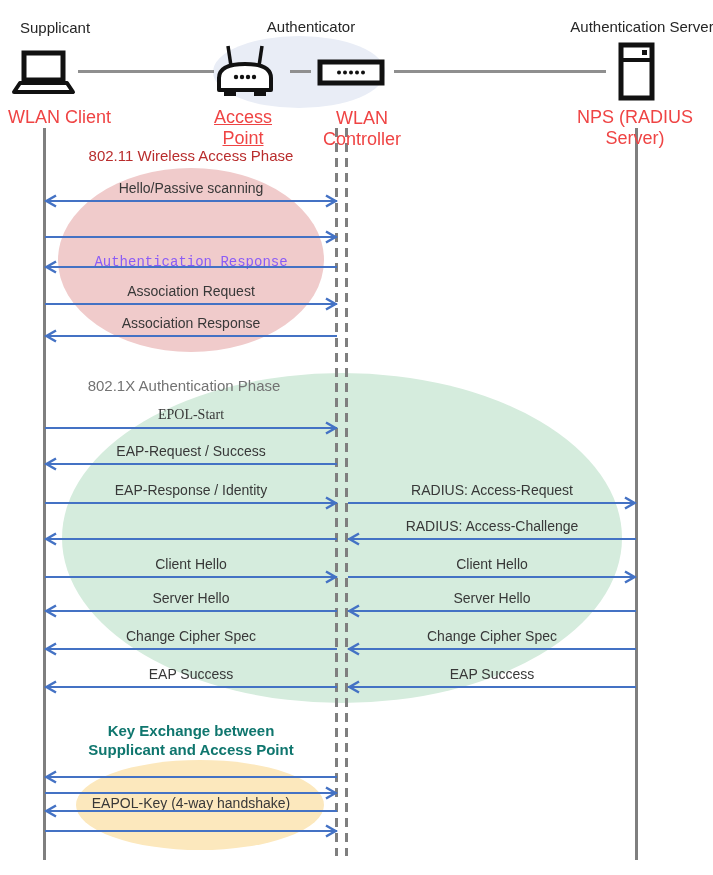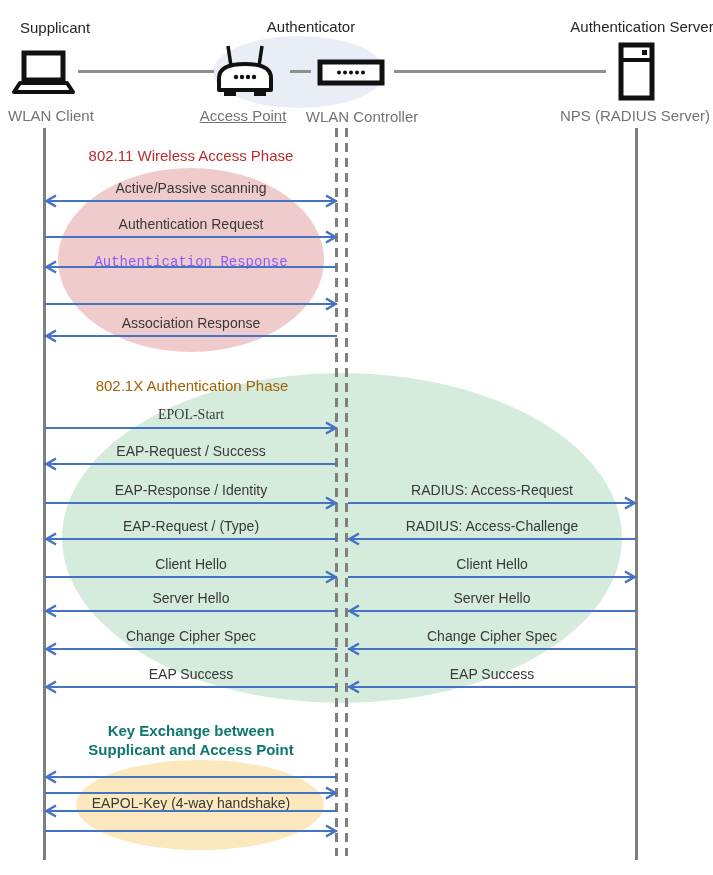--- a/index.html
+++ b/index.html
@@ -1,20 +1,20 @@
 <!DOCTYPE html>
 <html><head>
 <meta charset="utf-8">
 <style>
   html,body{margin:0;padding:0;background:#fff;}
   .canvas{position:relative;width:713px;height:875px;background:#ffffff;
           font-family:"Liberation Sans",sans-serif;overflow:hidden;}
   .abs{position:absolute;}
   .role-label{font-size:15px;color:#262626;z-index:5;margin-left:8px;}
-  .device-label{font-size:15px;color:#737373;text-align:center;z-index:5;}
+  .device-label{font-size:18px;color:#ef4444;text-align:center;z-index:5;}
   .phase-ellipse{position:absolute;border-radius:50%;z-index:1;}
   .phase-title{position:absolute;font-size:15px;text-align:center;white-space:pre-line;
                line-height:19px;z-index:3;}
   .lifeline{position:absolute;width:3px;background:#7f7f7f;z-index:2;}
   .lifeline.dashed{background:repeating-linear-gradient(to bottom,#7f7f7f 0 9px,transparent 9px 15px);}
   .connector{position:absolute;height:3px;background:#8f8f8f;z-index:0;}
   .actor-ellipse{position:absolute;border-radius:50%;z-index:0;}
   .icon{position:absolute;z-index:2;}
   .msg-label{position:absolute;font-size:14px;color:#383838;text-align:center;
              height:18px;line-height:18px;z-index:4;}
@@ -76,45 +76,45 @@
   <div class="lifeline dashed" style="left:335px;top:128px;height:728px;"></div>
   <div class="lifeline dashed" style="left:345px;top:128px;height:728px;"></div>
   <div class="lifeline" style="left:635px;top:128px;height:732px;"></div>
 
   <div>
     <div class="phase-ellipse" style="left: 58px; top: 168px; width: 266px; height: 184px; background: rgb(240, 203, 203);"></div>
     <div class="phase-title" style="left: 45px; top: 146px; width: 292px; color: rgb(185, 45, 45);">802.11 Wireless Access Phase</div>
   </div>
   <div>
     <div class="phase-ellipse" style="left: 62px; top: 373px; width: 560px; height: 330px; background: rgb(213, 236, 221);"></div>
-    <div class="phase-title" style="left: 46px; top: 376px; width: 292px; color: #a16207;">802.1X Authentication Phase</div>
+    <div class="phase-title" style="left: 38px; top: 376px; width: 292px; color: #737373;">802.1X Authentication Phase</div>
   </div>
   <div>
     <div class="phase-ellipse" style="left: 76px; top: 760px; width: 248px; height: 90px; background: rgb(252, 232, 189);"></div>
     <div class="phase-title" style="left: 45px; top: 721px; width: 292px; color: #0f766e; font-weight: bold;">Key Exchange between
 Supplicant and Access Point</div>
   </div>
 
   <div id="messages-layer" class="abs" style="left:0;top:0;width:713px;height:875px;">
-      <div class="msg-label" style="left: 45px; width: 292px; top: 179px; color: rgb(56, 56, 56);">Active/Passive scanning</div>
+      <div class="msg-label" style="left: 45px; width: 292px; top: 179px; color: rgb(56, 56, 56);">Hello/Passive scanning</div>
       <svg class="msg-arrow" width="292" height="18" style="left: 45px; top: 192px;">
         <line x1="0" y1="9" x2="292" y2="9" stroke="#4472c4" stroke-width="2"></line>
         <polyline points="281,3.5 290.5,9 281,14.5" fill="none" stroke="#4472c4" stroke-width="2.5"></polyline>
         <polyline points="11,3.5 1.5,9 11,14.5" fill="none" stroke="#4472c4" stroke-width="2.5"></polyline>
       </svg>
-      <div class="msg-label" style="left: 45px; width: 292px; top: 215px; color: rgb(56, 56, 56);">Authentication Request</div>
       <svg class="msg-arrow" width="292" height="18" style="left: 45px; top: 228px;">
         <line x1="0" y1="9" x2="292" y2="9" stroke="#4472c4" stroke-width="2"></line>
         <polyline points="281,3.5 290.5,9 281,14.5" fill="none" stroke="#4472c4" stroke-width="2.5"></polyline>
       </svg>
       <div class="msg-label" style="left: 45px; width: 292px; top: 253px; color: #8b5cf6; font-family: Liberation Mono, monospace;">Authentication Response</div>
       <svg class="msg-arrow" width="292" height="18" style="left: 45px; top: 258px;">
         <line x1="0" y1="9" x2="292" y2="9" stroke="#4472c4" stroke-width="2"></line>
         <polyline points="11,3.5 1.5,9 11,14.5" fill="none" stroke="#4472c4" stroke-width="2.5"></polyline>
       </svg>
+      <div class="msg-label" style="left: 45px; width: 292px; top: 282px; color: rgb(56, 56, 56);">Association Request</div>
       <svg class="msg-arrow" width="292" height="18" style="left: 45px; top: 295px;">
         <line x1="0" y1="9" x2="292" y2="9" stroke="#4472c4" stroke-width="2"></line>
         <polyline points="281,3.5 290.5,9 281,14.5" fill="none" stroke="#4472c4" stroke-width="2.5"></polyline>
       </svg>
       <div class="msg-label" style="left: 45px; width: 292px; top: 314px; color: rgb(56, 56, 56);">Association Response</div>
       <svg class="msg-arrow" width="292" height="18" style="left: 45px; top: 327px;">
         <line x1="0" y1="9" x2="292" y2="9" stroke="#4472c4" stroke-width="2"></line>
         <polyline points="11,3.5 1.5,9 11,14.5" fill="none" stroke="#4472c4" stroke-width="2.5"></polyline>
       </svg>
       <div class="msg-label" style="left: 45px; width: 292px; top: 406px; color: rgb(56, 56, 56); font-family: Liberation Serif, serif;">EPOL-Start</div>
@@ -130,21 +130,20 @@
       <div class="msg-label" style="left: 45px; width: 292px; top: 481px; color: rgb(56, 56, 56);">EAP-Response / Identity</div>
       <svg class="msg-arrow" width="292" height="18" style="left: 45px; top: 494px;">
         <line x1="0" y1="9" x2="292" y2="9" stroke="#4472c4" stroke-width="2"></line>
         <polyline points="281,3.5 290.5,9 281,14.5" fill="none" stroke="#4472c4" stroke-width="2.5"></polyline>
       </svg>
       <div class="msg-label" style="left: 348px; width: 288px; top: 481px; color: rgb(56, 56, 56);">RADIUS: Access-Request</div>
       <svg class="msg-arrow" width="288" height="18" style="left: 348px; top: 494px;">
         <line x1="0" y1="9" x2="288" y2="9" stroke="#4472c4" stroke-width="2"></line>
         <polyline points="277,3.5 286.5,9 277,14.5" fill="none" stroke="#4472c4" stroke-width="2.5"></polyline>
       </svg>
-      <div class="msg-label" style="left: 45px; width: 292px; top: 517px; color: rgb(56, 56, 56);">EAP-Request / (Type)</div>
       <svg class="msg-arrow" width="292" height="18" style="left: 45px; top: 530px;">
         <line x1="0" y1="9" x2="292" y2="9" stroke="#4472c4" stroke-width="2"></line>
         <polyline points="11,3.5 1.5,9 11,14.5" fill="none" stroke="#4472c4" stroke-width="2.5"></polyline>
       </svg>
       <div class="msg-label" style="left: 348px; width: 288px; top: 517px; color: rgb(56, 56, 56);">RADIUS: Access-Challenge</div>
       <svg class="msg-arrow" width="288" height="18" style="left: 348px; top: 530px;">
         <line x1="0" y1="9" x2="288" y2="9" stroke="#4472c4" stroke-width="2"></line>
         <polyline points="11,3.5 1.5,9 11,14.5" fill="none" stroke="#4472c4" stroke-width="2.5"></polyline>
       </svg>
       <div class="msg-label" style="left: 45px; width: 292px; top: 555px; color: rgb(56, 56, 56);">Client Hello</div>

